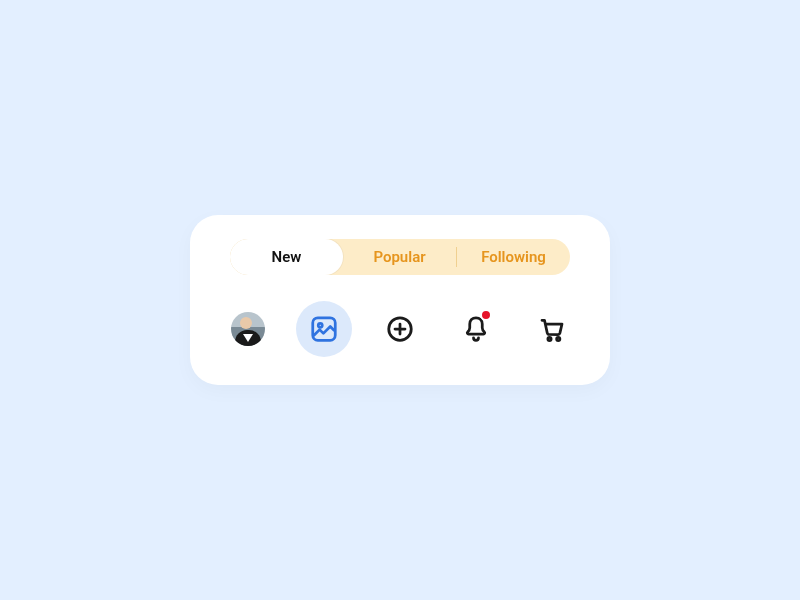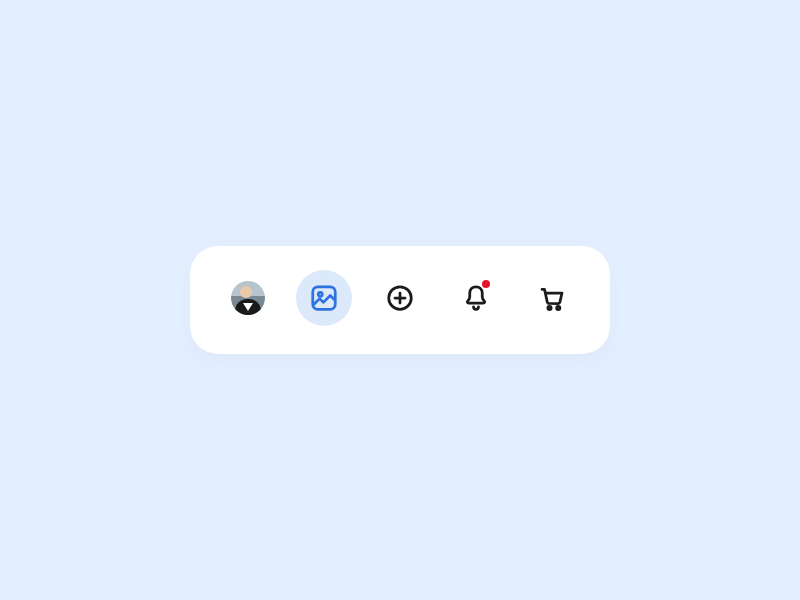--- a/index.html
+++ b/index.html
@@ -129,20 +129,32 @@
     background: #e6142a;
     border-radius: 50%;
     border: 2px solid #ffffff;
   }
 </style>
 </head>
 <body>
 
 <div class="card">
 
+  <div class="tabs">
+    <div class="tab active">
+      <span>New</span>
+    </div>
+    <div class="tab">
+      <span>Popular</span>
+    </div>
+    <div class="tab-divider"></div>
+    <div class="tab">
+      <span>Following</span>
+    </div>
+  </div>
 
   <div class="nav">
 
     <div class="nav-item">
       <div class="avatar">
         <div class="collar"></div>
       </div>
     </div>
 
     <div class="nav-item active">

